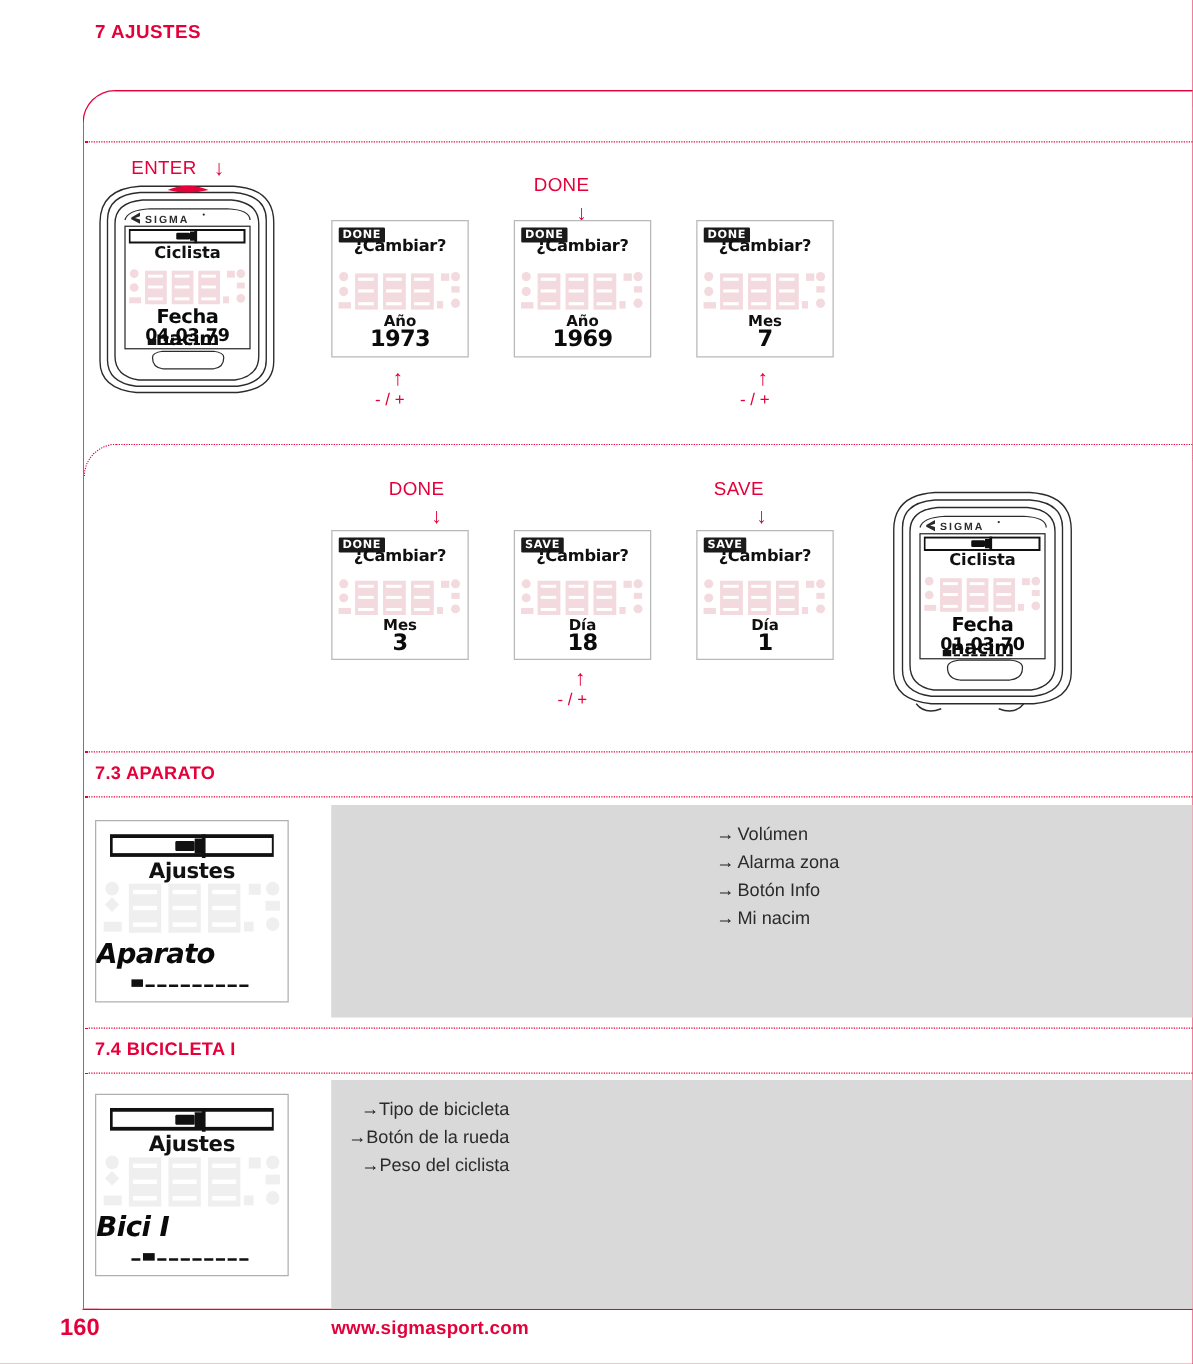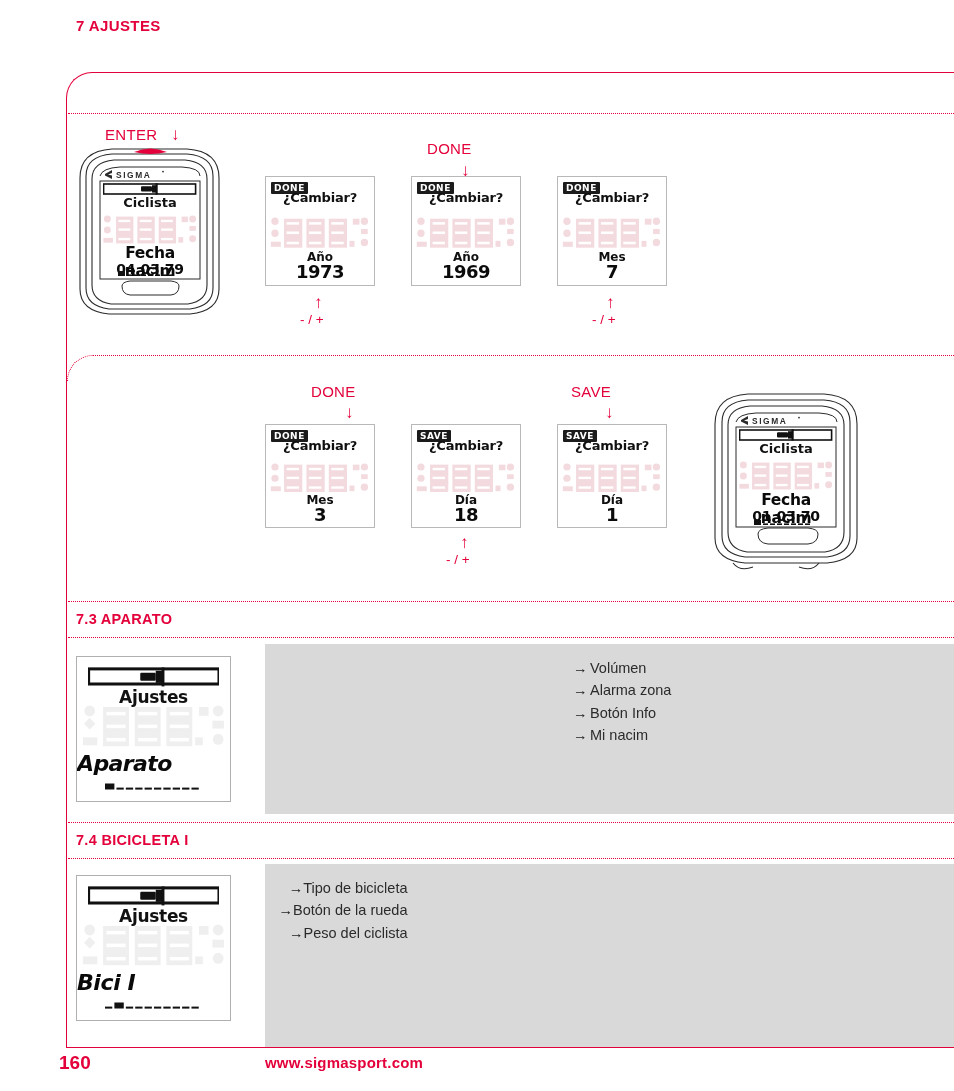--- a/index.html
+++ b/index.html
@@ -188,21 +188,21 @@
   }
   .big-ghost svg{width:100%;height:100%;display:block;}
   .big-dash{
     position:absolute;left:18%;right:18%;bottom:7%;height:8px;
   }
   .big-dash svg{width:100%;height:100%;display:block;}
 
   
   .page-num{
     position:absolute;left:48px;top:1052px;
-    color:#E4003A;font-size:19px;font-weight:bold;margin-left:11px;
+    color:#E4003A;font-size:19px;font-weight:bold;
   }
   .site{
     position:absolute;left:265px;top:1054px;
     color:#E4003A;font-size:15px;font-weight:bold;letter-spacing:.2px;
   }
 </style>
 </head>
 <body>
 
 <div class="page">

